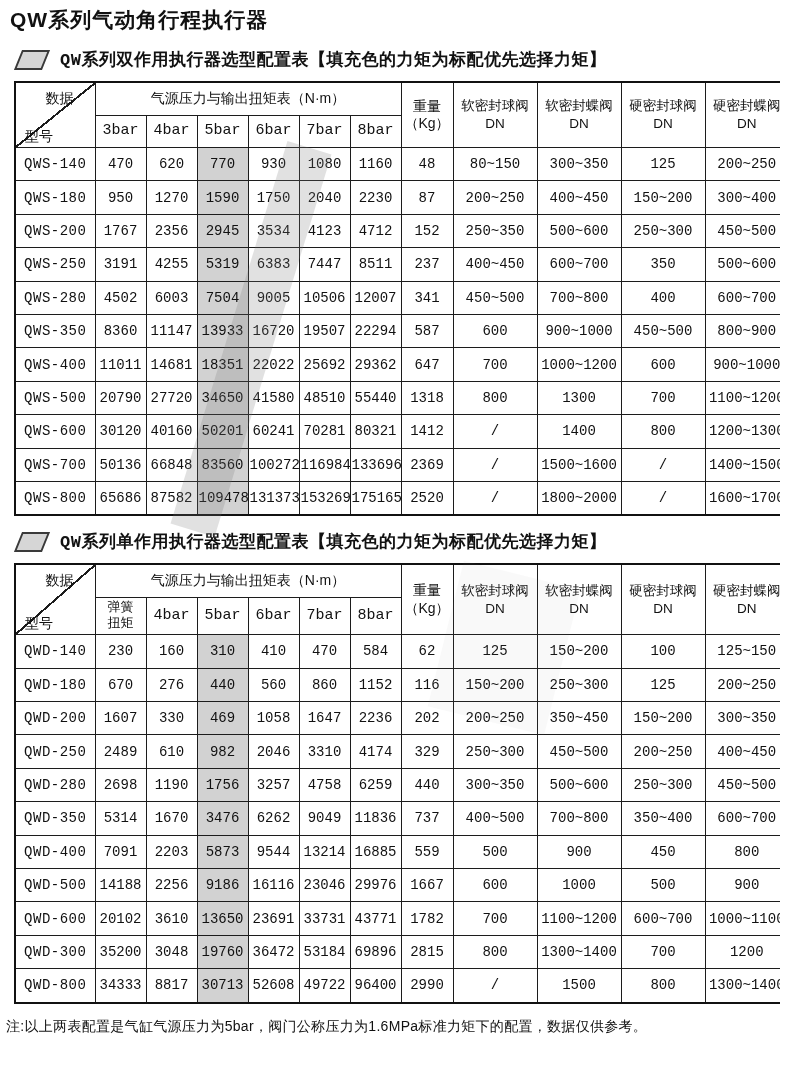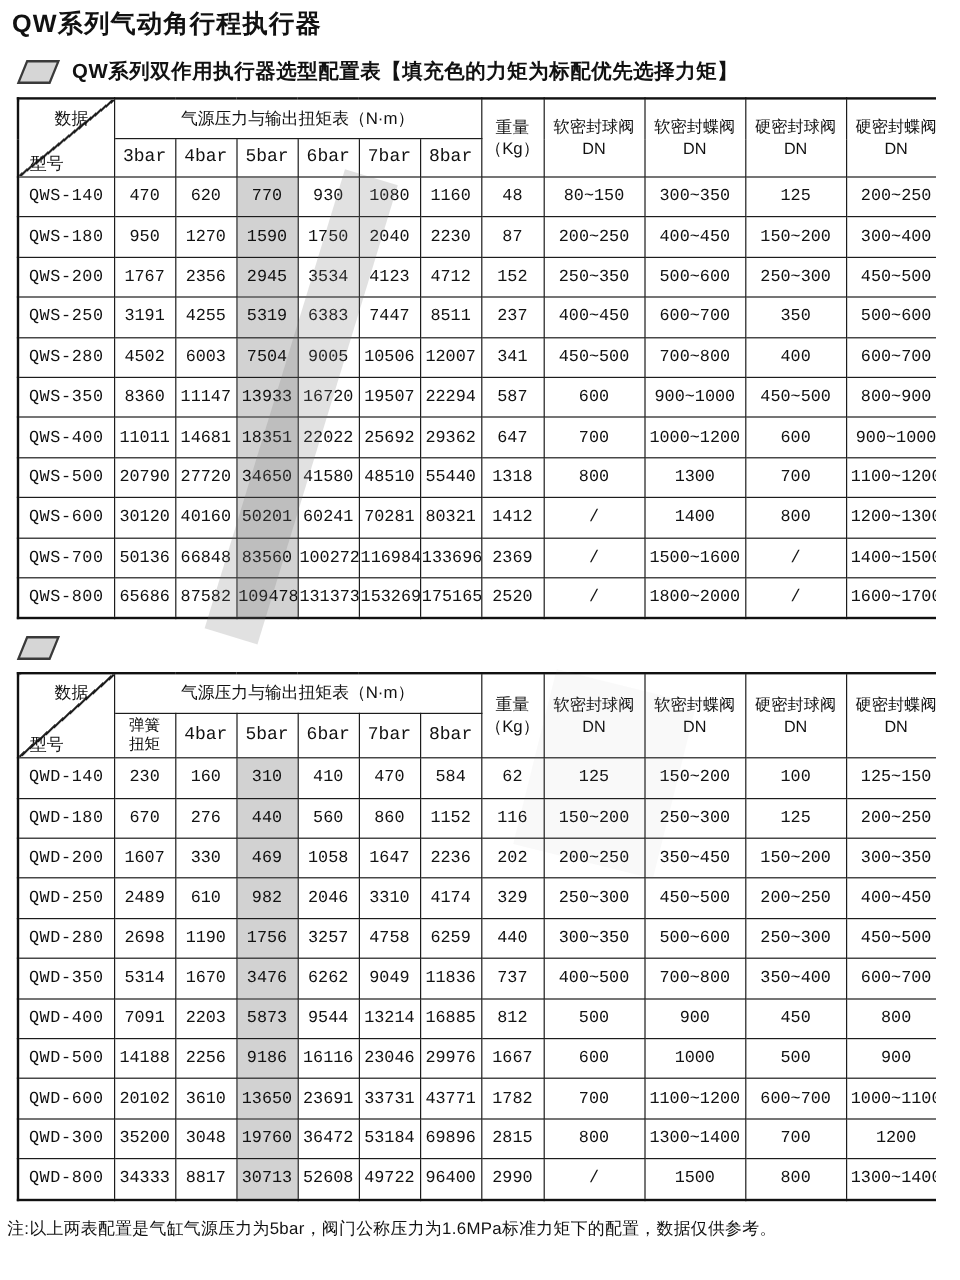--- a/index.html
+++ b/index.html
@@ -2,21 +2,21 @@
 <html style="--hl: #d2d2d2;"><head>
 <meta charset="utf-8">
 <style>
   html,body{margin:0;padding:0;background:#fff;}
   .page{position:relative;width:780px;height:1067px;background:#ffffff;overflow:hidden;
         font-family:"Liberation Sans",sans-serif;color:#111;}
   h1.title{margin:6px 0 10px 10px;font-size:21px;font-weight:bold;letter-spacing:1px;}
   .sec-head{display:flex;align-items:center;gap:14px;margin:14px 0 10px 18px;}
   .plgram{display:inline-block;width:24px;height:16px;background:#d6d6d6;border:2px solid #3a3a3a;
           transform:skewX(-22deg);}
-  h2.sec-title{margin:0;font-size:17px;font-weight:bold;letter-spacing:0.5px;}
+  h2.sec-title{margin:0;font-size:17px;font-weight:bold;letter-spacing:0.5px;font-family:Liberation Mono, monospace;}
   .twrap{position:relative;margin-left:14px;}
   table.grid{border-collapse:collapse;table-layout:fixed;width:776px;border:2px solid #111;}
   .grid th,.grid td{border:1.5px solid #1c1c1c;text-align:center;vertical-align:middle;
           padding:0 1px;overflow:hidden;}
   .grid thead tr:first-child th{height:32px;}
   .grid thead tr:nth-child(2) th{height:31px;}
   .grid[data-table="1"] thead tr:nth-child(2) th{height:36px;}
   .grid tbody td{height:32.4px;}
   .cn{font-size:14px;font-family:"Liberation Sans",sans-serif;font-weight:normal;}
   .num{font-family:"Liberation Mono","DejaVu Sans Mono",monospace;font-size:14px;font-weight:normal;}
@@ -248,20 +248,21 @@
             </tr>
           </tbody>
         </table>
       <div class="wm wm1"></div>
     </div>
   </section>
 
   <section>
     <div class="sec-head">
       <span class="plgram"></span>
+      <h2 class="sec-title">QW系列单作用执行器选型配置表【填充色的力矩为标配优先选择力矩】</h2>
     </div>
     <div class="twrap">
       <table class="grid" data-table="1">
           <colgroup>
             <col style="width: 80px;">
             <col style="width: 51px;">
             <col style="width: 51px;">
             <col style="width: 51px;">
             <col style="width: 51px;">
             <col style="width: 51px;">
@@ -386,21 +387,21 @@
               <td class="num">600~700</td>
             </tr>
             <tr>
               <td class="num model">QWD-400</td>
               <td class="num">7091</td>
               <td class="num">2203</td>
               <td class="num hl">5873</td>
               <td class="num">9544</td>
               <td class="num">13214</td>
               <td class="num">16885</td>
-              <td class="num">812</td>
+              <td class="num">559</td>
               <td class="num">500</td>
               <td class="num">900</td>
               <td class="num">450</td>
               <td class="num">800</td>
             </tr>
             <tr>
               <td class="num model">QWD-500</td>
               <td class="num">14188</td>
               <td class="num">2256</td>
               <td class="num hl">9186</td>

